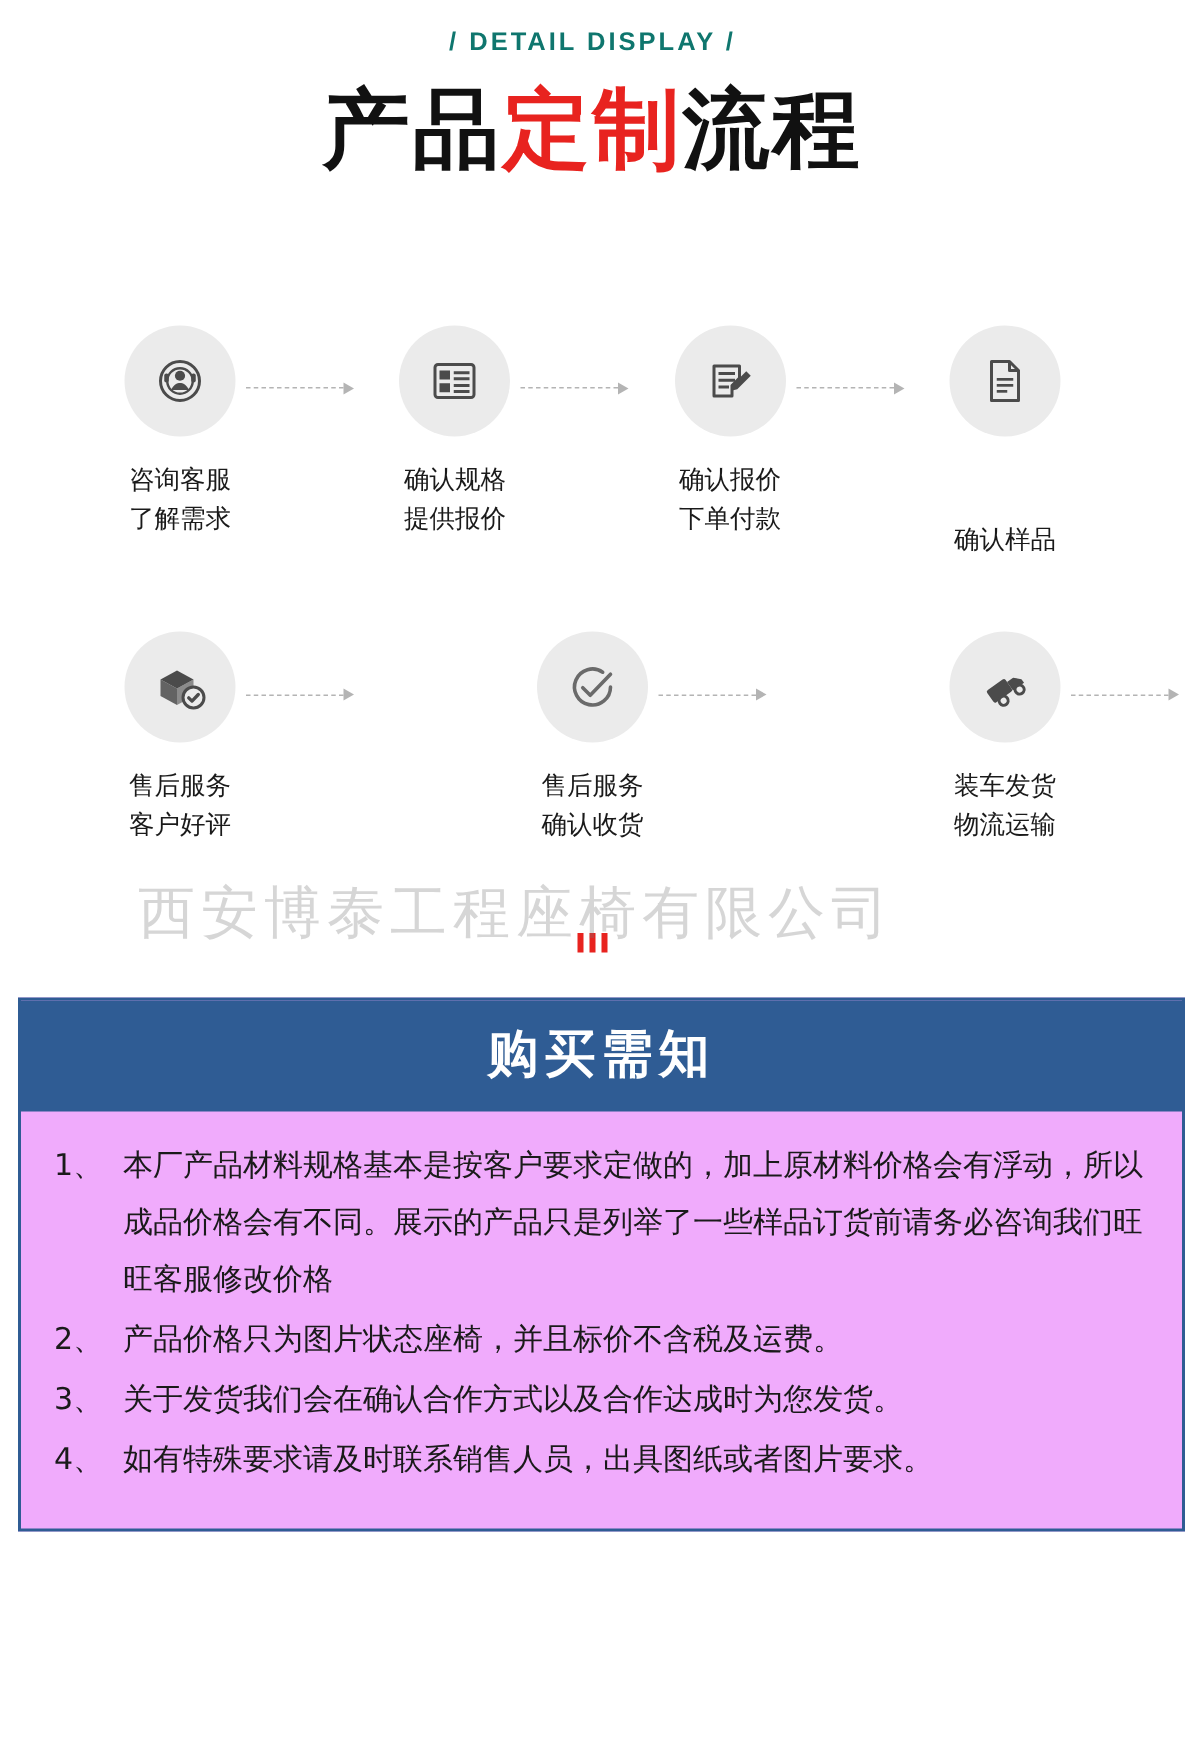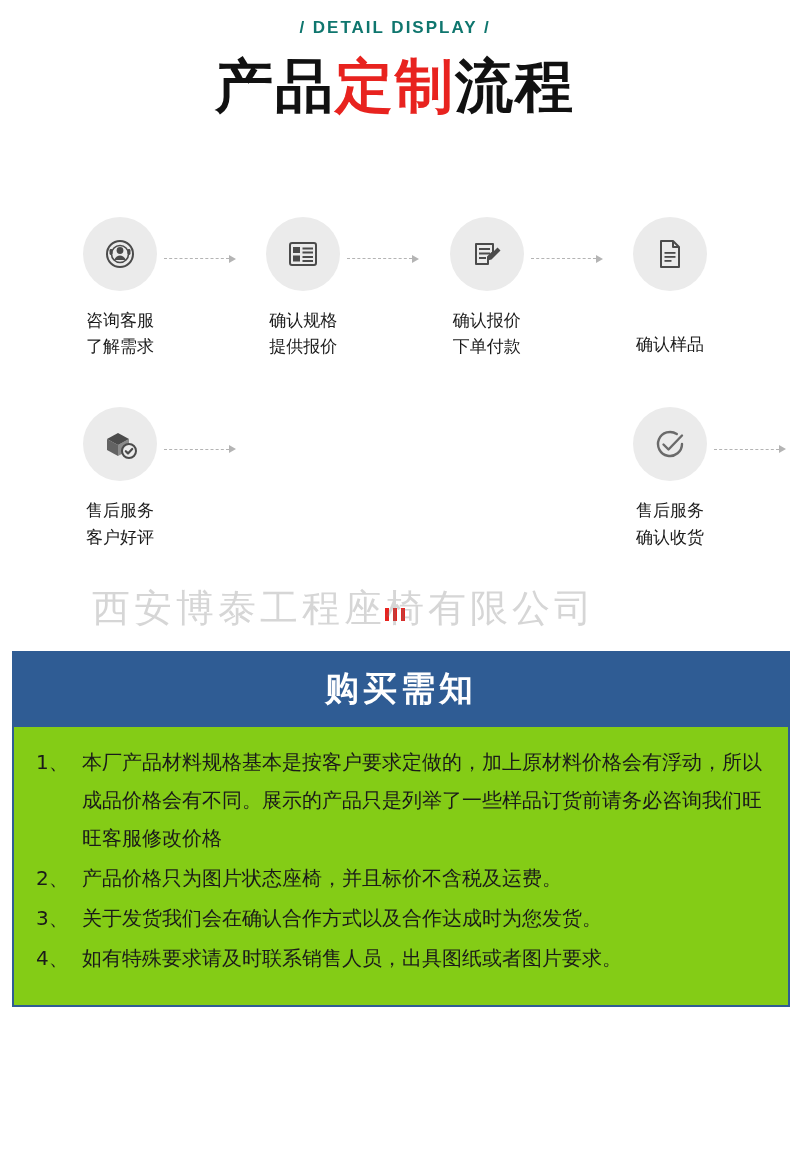--- a/index.html
+++ b/index.html
@@ -72,21 +72,21 @@
   .circle svg { display: block; }
   .flow-label {
     margin-top: 16px;
     text-align: center;
     font-size: 17px;
     line-height: 1.55;
     color: #1a1a1a;
     font-family: "DejaVu Sans", sans-serif;
     white-space: pre-line;
   }
-  .flow-label.single { margin-top: 40px; }
+  .flow-label.single { margin-top: 56px; }
 
   .arrow {
     position: absolute;
     top: 37px;
     right: -36px;
     width: 72px;
     height: 10px;
     display: flex;
     align-items: center;
   }
@@ -127,21 +127,21 @@
     display: block;
     width: 4px;
     height: 13px;
     background: #e8231f;
   }
 
   
   .notice {
     margin: 30px 0 0 12px;
     border: 2px solid #2f5c94;
-    background: #84cc16;
+    background: #f0abfc;
   }
   .notice-header {
     background: #2f5c94;
     color: #ffffff;
     text-align: center;
     font-size: 34px;
     font-weight: bold;
     letter-spacing: 4px;
     padding: 13px 0 15px 0;
     font-family: "DejaVu Sans", sans-serif;
@@ -291,20 +291,40 @@
         </span>
       </div>
       <div class="flow-label">售后服务
 确认收货</div>
       <div class="arrow">
           <span class="dash"></span>
           <span class="head"></span>
         </div>
     </div>
 
+    <div class="flow-item">
+      <div class="circle">
+        <span>
+          <svg width="38" height="38" viewBox="0 0 38 38">
+            <g transform="rotate(-35 19 19)">
+              <rect x="7" y="14" width="15" height="10" rx="1.5" fill="#4b4b4b"></rect>
+              <path d="M22 17h5l4 4v3h-9z" fill="#4b4b4b"></path>
+              <circle cx="13" cy="26" r="3" fill="#ebebeb" stroke="#4b4b4b" stroke-width="2"></circle>
+              <circle cx="26" cy="26" r="3" fill="#ebebeb" stroke="#4b4b4b" stroke-width="2"></circle>
+            </g>
+          </svg>
+        </span>
+      </div>
+      <div class="flow-label">装车发货
+物流运输</div>
+      <div class="arrow">
+          <span class="dash"></span>
+          <span class="head"></span>
+        </div>
+    </div>
 
 
   </div>
 </div>
 
 <div class="watermark">西安博泰工程座椅有限公司</div>
 
 <div class="divider">
   <span></span>
   <span></span>

